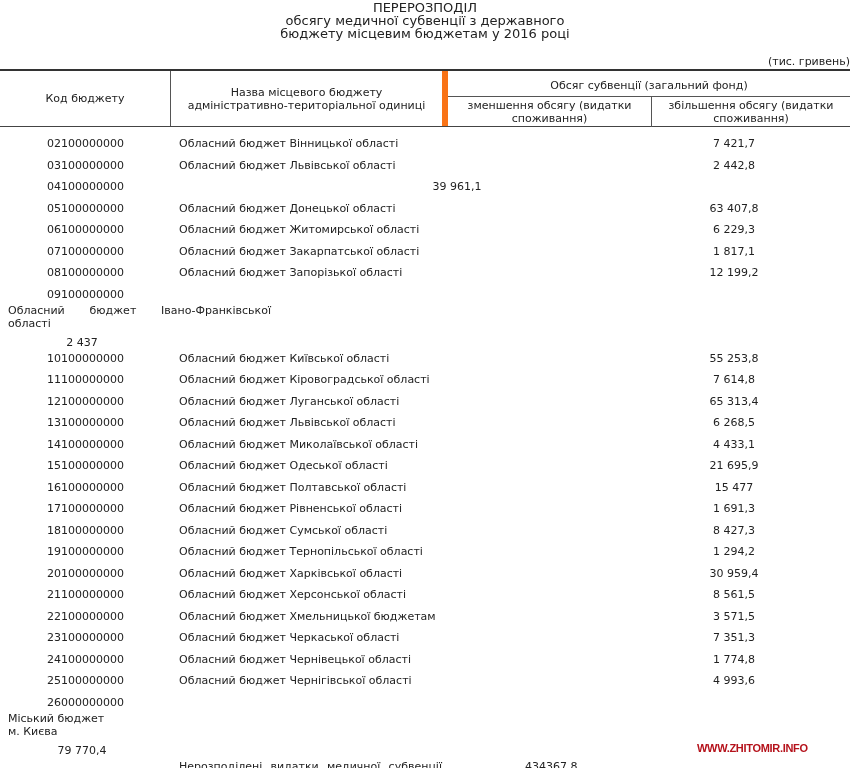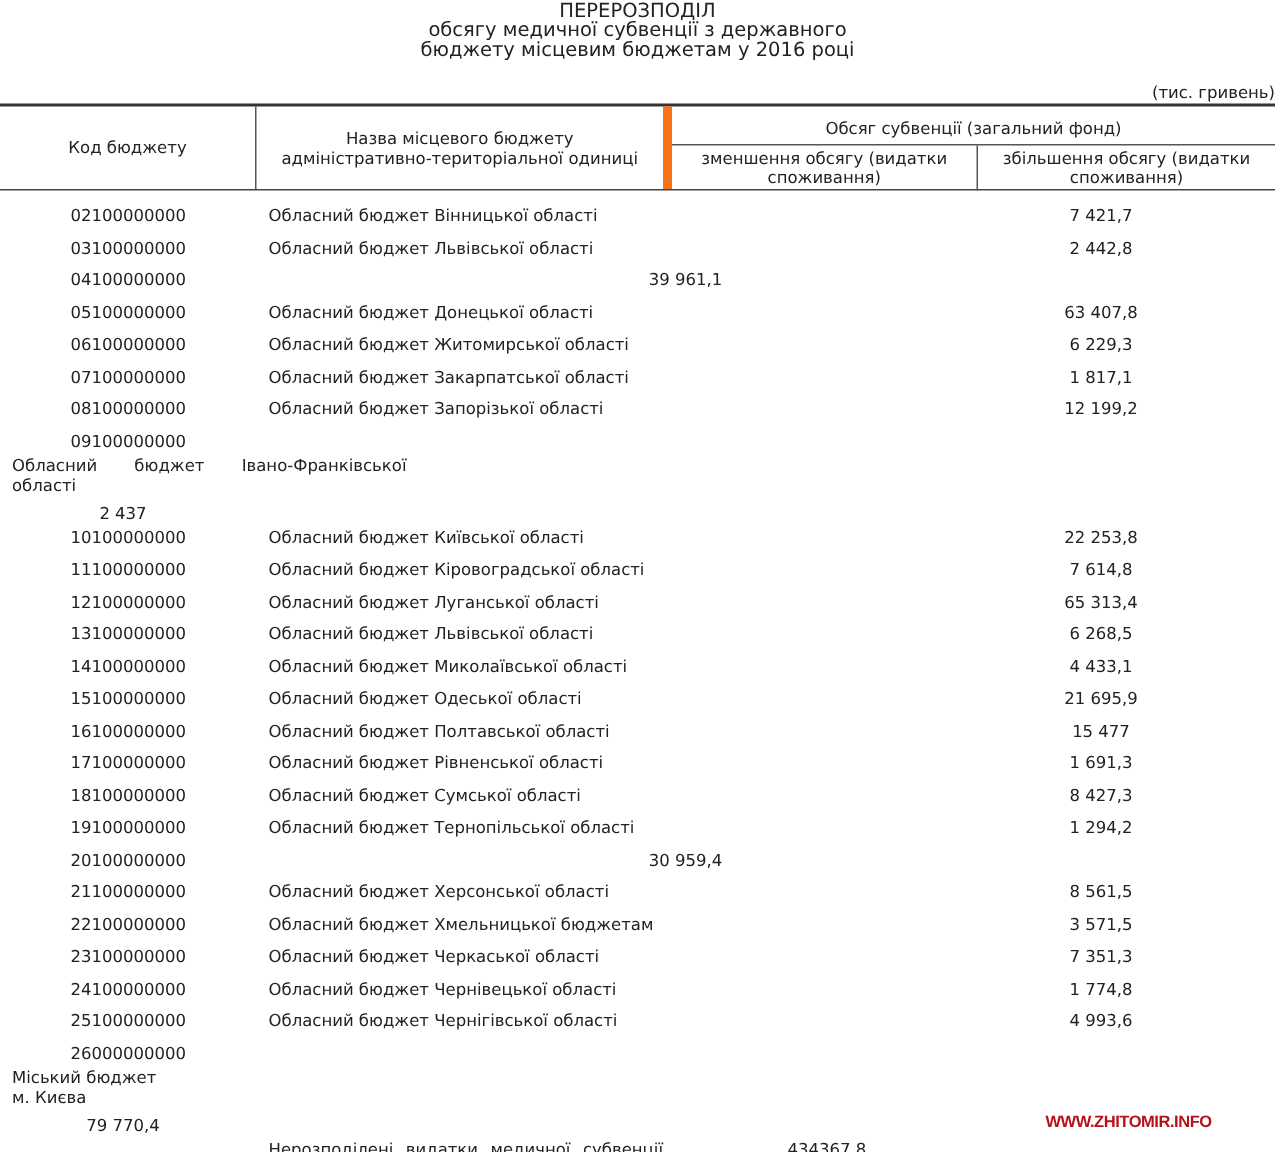--- a/index.html
+++ b/index.html
@@ -107,21 +107,21 @@
     <div class="row tall">
       <div class="c-code">09100000000</div>
       <div class="c-name" style="white-space: pre-line;">Обласний бюджет Івано-Франківської області</div>
       <div class="c-dec"></div>
       <div class="c-inc">2 437</div>
     </div>
     <div class="row">
       <div class="c-code">10100000000</div>
       <div class="c-name" style="white-space: pre-line;">Обласний бюджет Київської області</div>
       <div class="c-dec"></div>
-      <div class="c-inc">22 253,8</div>
+      <div class="c-inc">55 253,8</div>
     </div>
     <div class="row">
       <div class="c-code">11100000000</div>
       <div class="c-name" style="white-space: pre-line;">Обласний бюджет Кіровоградської області</div>
       <div class="c-dec"></div>
       <div class="c-inc">7 614,8</div>
     </div>
     <div class="row">
       <div class="c-code">12100000000</div>
       <div class="c-name" style="white-space: pre-line;">Обласний бюджет Луганської області</div>
@@ -165,20 +165,21 @@
       <div class="c-inc">8 427,3</div>
     </div>
     <div class="row">
       <div class="c-code">19100000000</div>
       <div class="c-name" style="white-space: pre-line;">Обласний бюджет Тернопільської області</div>
       <div class="c-dec"></div>
       <div class="c-inc">1 294,2</div>
     </div>
     <div class="row">
       <div class="c-code">20100000000</div>
+      <div class="c-name" style="white-space: pre-line;">Обласний бюджет Харківської області</div>
       <div class="c-dec"></div>
       <div class="c-inc">30 959,4</div>
     </div>
     <div class="row">
       <div class="c-code">21100000000</div>
       <div class="c-name" style="white-space: pre-line;">Обласний бюджет Херсонської області</div>
       <div class="c-dec"></div>
       <div class="c-inc">8 561,5</div>
     </div>
     <div class="row">

